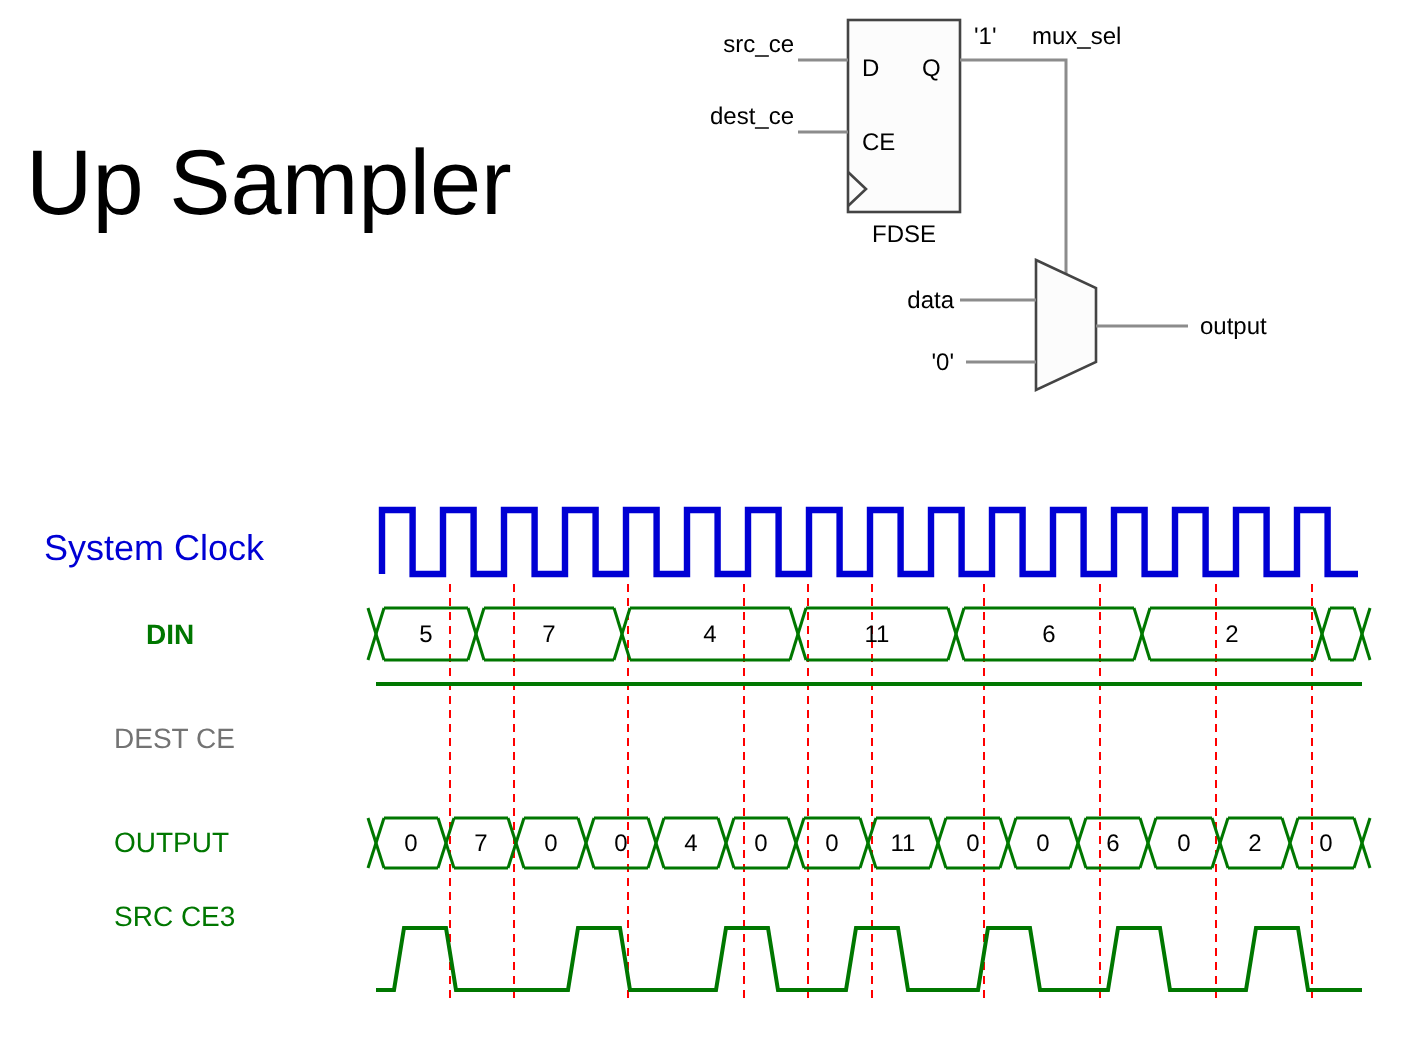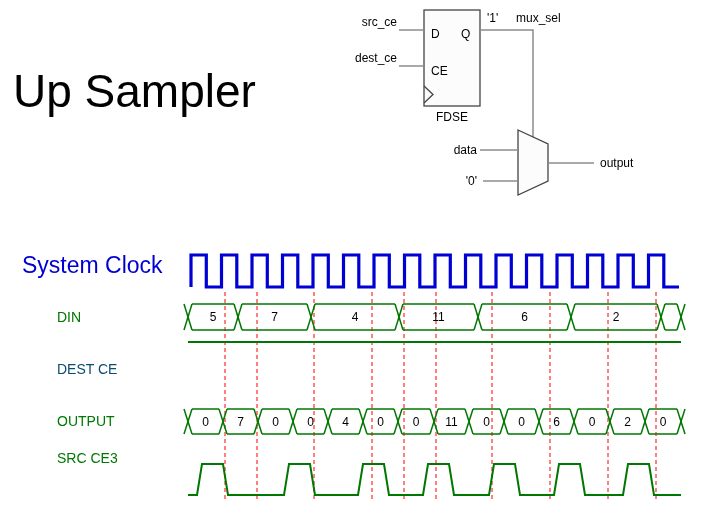--- a/index.html
+++ b/index.html
@@ -5,22 +5,22 @@
   html,body{margin:0;padding:0;background:#fff;}
   .slide{
     position:relative;width:714px;height:522px;background:#ffffff;overflow:hidden;
     font-family:"Liberation Sans",sans-serif;
   }
   .title{
     position:absolute;left:13px;top:64px;font-size:46px;color:#000;
     font-family:"Liberation Sans",sans-serif;white-space:nowrap;
   }
   .sig-label{position:absolute;font-size:14px;white-space:nowrap;}
-  .lbl0{left:22px;top:252px;font-size:23px;}
-  .lbl1{left:57px;top:309px;}
+  .lbl0{left:22px;top:264px;font-size:18px;}
+  .lbl1{left:73px;top:309px;font-weight:bold;}
   .lbl2{left:57px;top:361px;}
   .lbl3{left:57px;top:413px;}
   .lbl4{left:57px;top:450px;}
   svg{position:absolute;left:0;top:0;}
   svg text{font-family:"Liberation Sans",sans-serif;font-size:12px;fill:#000;}
   .wire{stroke:#8c8c8c;stroke-width:1.5;fill:none;}
   .sym{stroke:#444;stroke-width:1.3;fill:#fcfcfc;}
 </style>
 </head>
 <body>
@@ -178,16 +178,16 @@
         <line x1="641" y1="409" x2="649" y2="434" stroke="#007700" stroke-width="1.5"></line>
         <line x1="641" y1="434" x2="649" y2="409" stroke="#007700" stroke-width="1.5"></line>
         <line x1="677" y1="409" x2="685" y2="434" stroke="#007700" stroke-width="1.5"></line>
         <line x1="677" y1="434" x2="685" y2="409" stroke="#007700" stroke-width="1.5"></line>
         <path d="M188,495L197,495L202,464L223,464L228,495L284,495L289,464L310,464L315,495L358,495L363,464L384,464L389,495L423,495L428,464L449,464L454,495L489,495L494,464L515,464L520,495L554,495L559,464L580,464L585,495L623,495L628,464L649,464L654,495L681,495" stroke="#007700" fill="none" stroke-width="2"></path>
       </g>
   </svg>
 
   <div class="sig-label lbl0" style="color: rgb(0, 0, 212);">System Clock</div>
   <div class="sig-label lbl1" style="color: rgb(0, 119, 0);">DIN</div>
-  <div class="sig-label lbl2" style="color: #0c4a6e; text-align: right;">DEST CE</div>
+  <div class="sig-label lbl2" style="color: #737373; text-align: right;">DEST CE</div>
   <div class="sig-label lbl3" style="color: rgb(0, 119, 0);">OUTPUT</div>
   <div class="sig-label lbl4" style="color: rgb(0, 119, 0);">SRC CE3</div>
 </div>
 
 </body></html>

